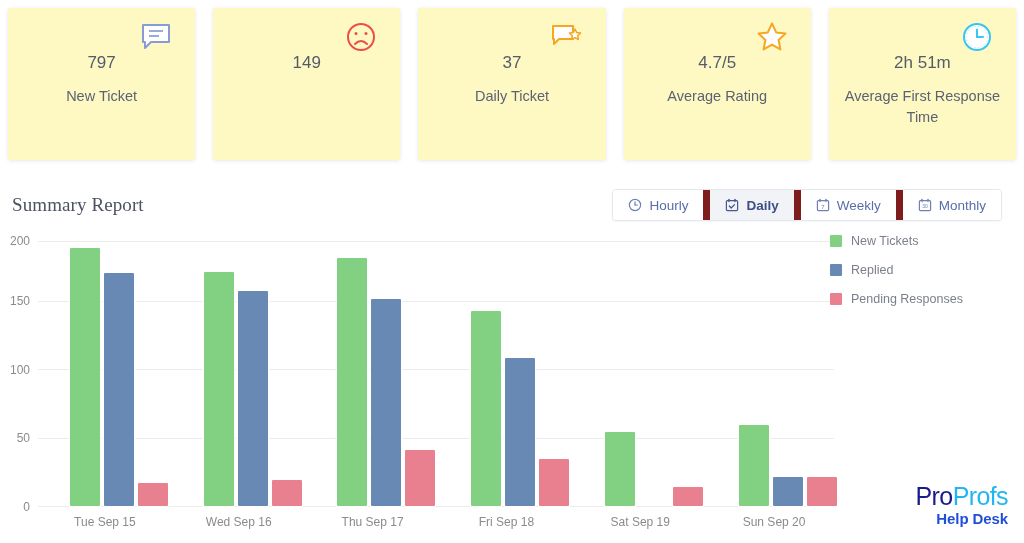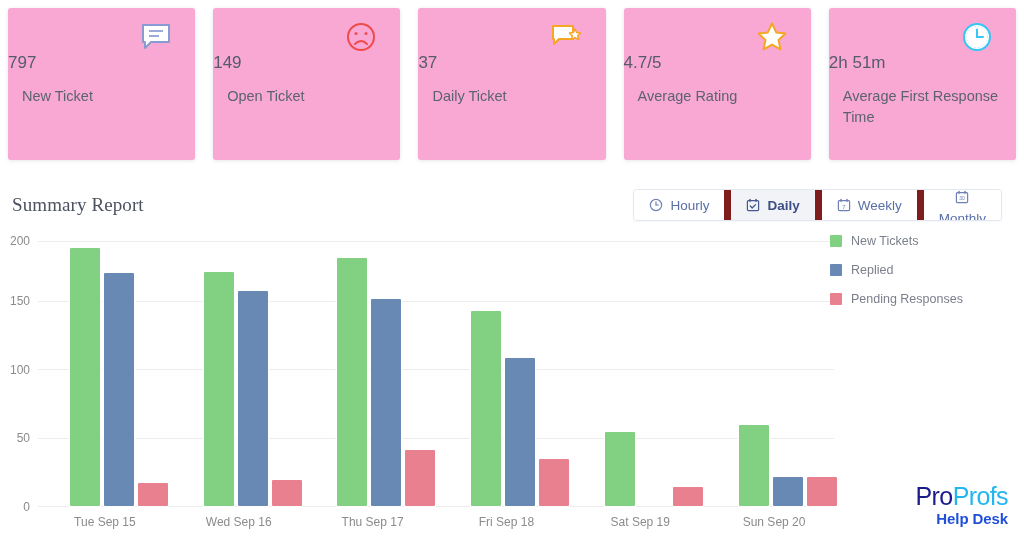--- a/index.html
+++ b/index.html
@@ -20,27 +20,27 @@
   
   .cards-strip {
     display: flex;
     gap: 18px;
     padding: 8px 8px 0 8px;
     height: 168px;
   }
 
   .kpi-card {
     flex: 1 1 0;
-    background: #f9a8d4;
+    background: #fef9c3;
     border-radius: 3px;
     box-shadow: 0 1px 4px rgba(80,90,120,0.13), 0 0 1px rgba(80,90,120,0.12);
     position: relative;
     height: 152px;
     padding-top: 44px;
-    text-align: left;
+    text-align: center;
   }
 
   .kpi-icon {
     position: absolute;
     top: 12px;
     right: 22px;
     width: 34px;
     height: 34px;
     line-height: 0;
   }
@@ -94,21 +94,21 @@
     gap: 7px;
     padding: 0 15px;
     font-size: 13.5px;
     color: #5a6fa8;
     background: #ffffff;
     border-right: 7px solid #7f1d1d;
     cursor: pointer;
     height: 100%;
     white-space: nowrap;
   }
-  .tab:last-child { border-right: none; flex-direction: column; }
+  .tab:last-child { border-right: none; }
 
   .tab.active {
     background: #f2f3f7;
     color: #3d4f86;
     font-weight: bold;
   }
 
   .tab-ico { width: 14px; height: 14px; line-height: 0; flex: none; }
 
   
@@ -245,21 +245,20 @@
   <div class="kpi-card">
     <span class="kpi-icon">
       <svg viewBox="0 0 34 34" width="34" height="34">
         <circle cx="17" cy="17" r="13" fill="none" stroke="#ef4b4b" stroke-width="2"></circle>
         <circle cx="12" cy="13.5" r="1.5" fill="#ef4b4b"></circle>
         <circle cx="22" cy="13.5" r="1.5" fill="#ef4b4b"></circle>
         <path d="M11 24 q6 -6 12 0" fill="none" stroke="#ef4b4b" stroke-width="2" stroke-linecap="round"></path>
       </svg>
     </span>
     <div class="kpi-value">149</div>
-    <div class="kpi-label">Open Ticket</div>
   </div>
 
   <div class="kpi-card">
     <span class="kpi-icon">
       <svg viewBox="0 0 34 34" width="34" height="34">
         <path d="M3 6 h20 v13 h-14 l-5 5 v-5 h-1 z" fill="#ffffff" stroke="#f5a623" stroke-width="2" stroke-linejoin="round"></path>
         <path d="M25 9 l1.7 3.6 3.8 0.5 -2.8 2.6 0.7 3.8 -3.4 -1.9 -3.4 1.9 0.7 -3.8 -2.8 -2.6 3.8 -0.5 z" fill="#ffffff" stroke="#f5a623" stroke-width="1.5" stroke-linejoin="round"></path>
       </svg>
     </span>
     <div class="kpi-value">37</div>

